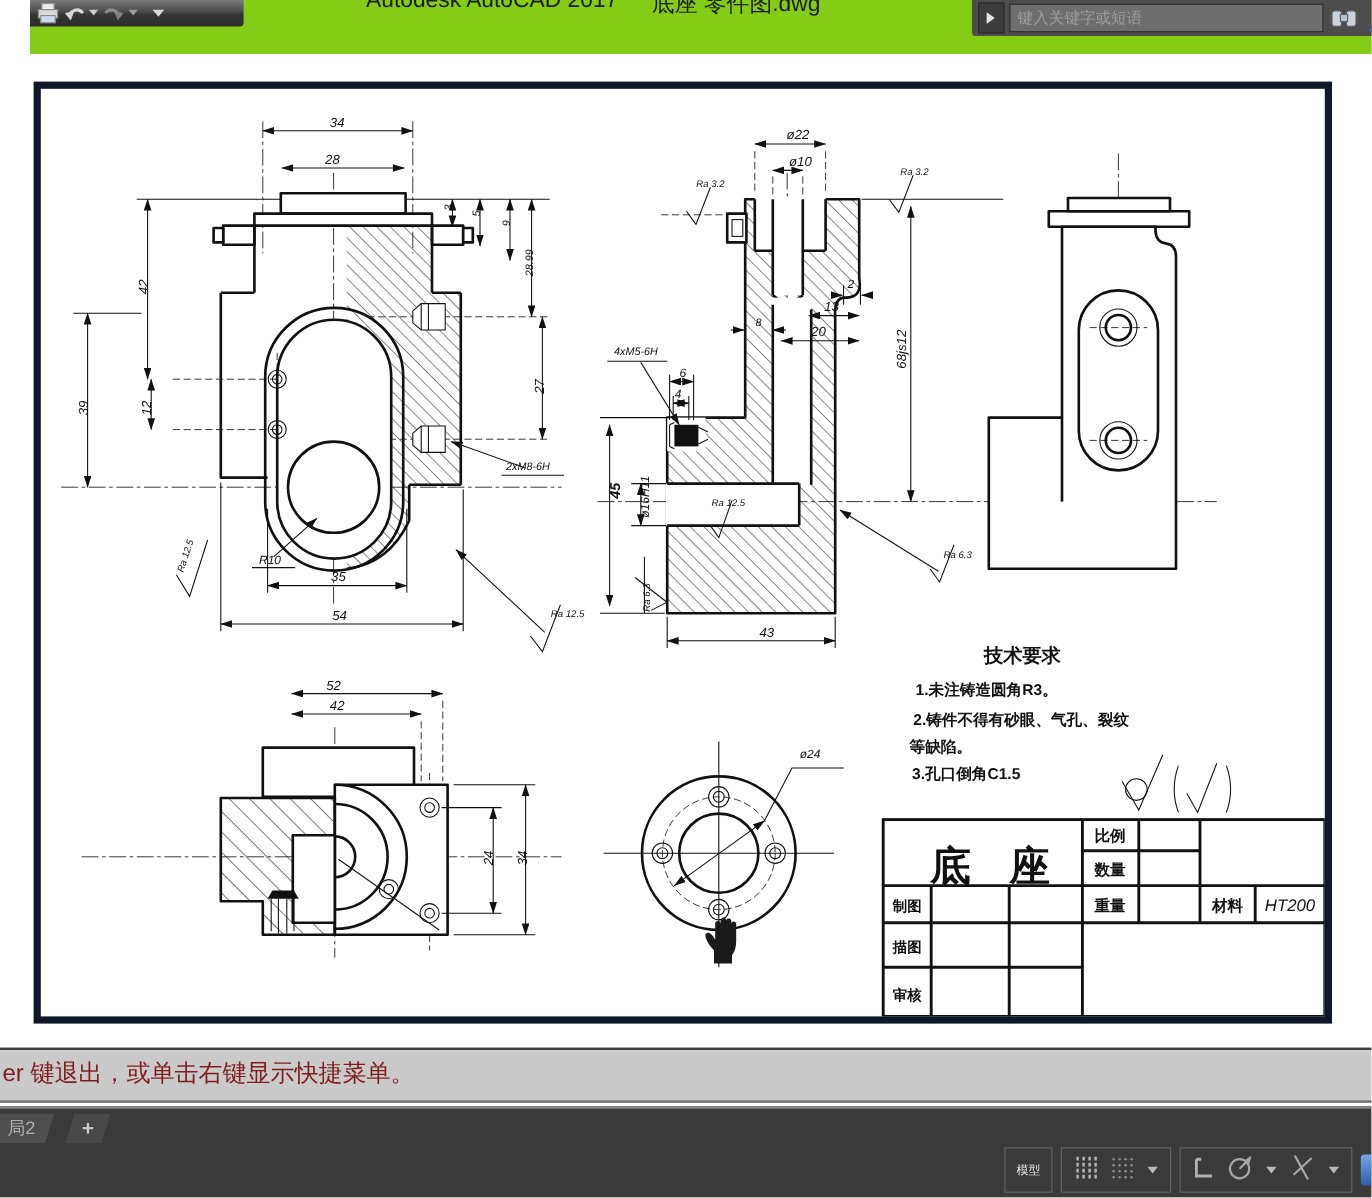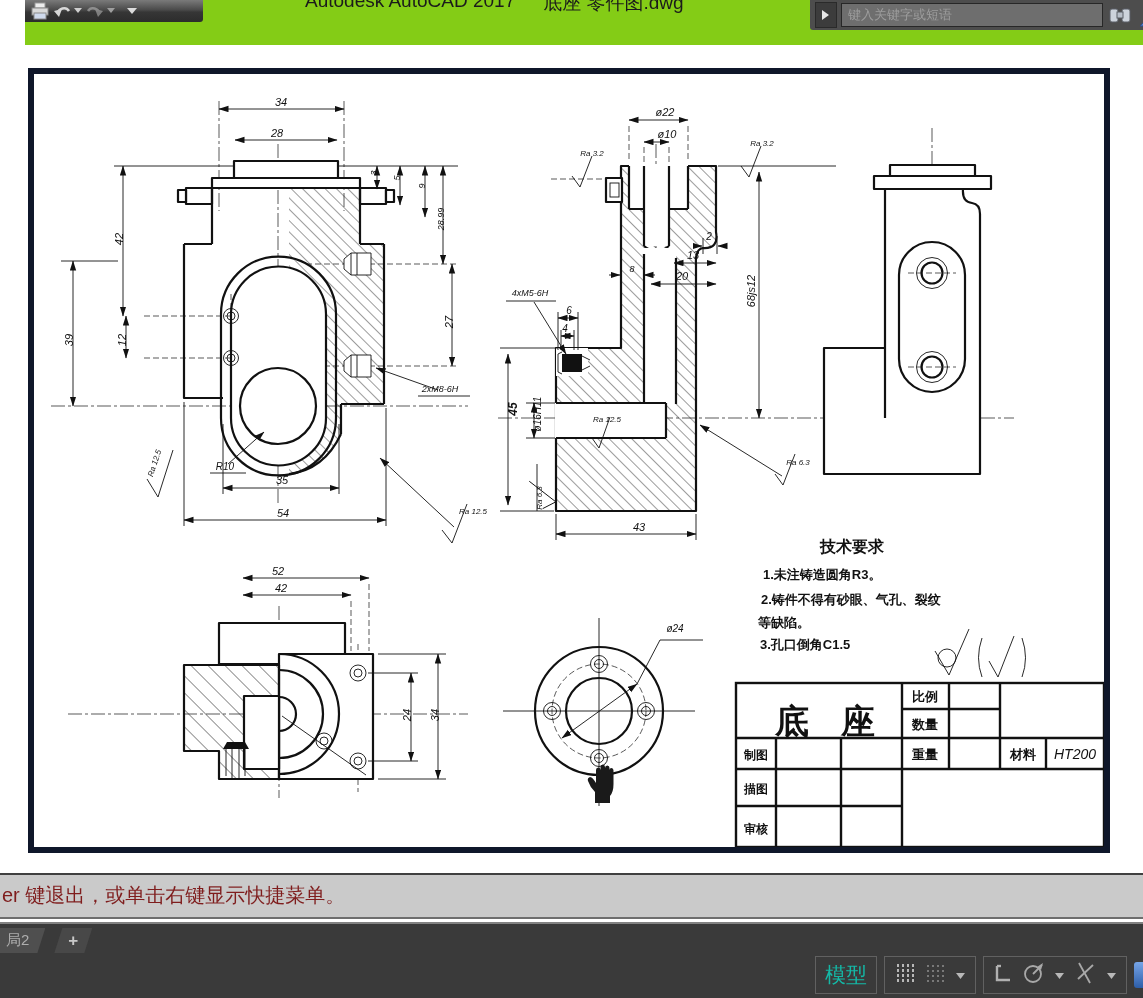--- a/index.html
+++ b/index.html
@@ -37,21 +37,21 @@
   
   .bottombar{position:absolute;left:0;top:922px;width:1143px;height:76px;background:#3a3a3a;
     border-top:2px solid #828282;box-sizing:border-box;overflow:hidden;text-align:center;}
   .tabs{position:absolute;left:-14px;top:4px;display:flex;gap:9px;height:25px;}
   .tab{background:#4f4f4f;color:#aeaeae;font-size:15px;display:flex;align-items:center;}
   .tab.cur{padding:0 16px 0 20px;clip-path:polygon(0 0,100% 0,calc(100% - 8px) 100%,0 100%);}
   .tab.plus{background:#484848;color:#c8c8c8;font-size:17px;font-weight:bold;padding:0 14px;
     clip-path:polygon(8px 0,100% 0,calc(100% - 8px) 100%,0 100%);}
   .statusbar{position:absolute;right:0;bottom:3px;display:flex;align-items:center;gap:7px;height:40px;}
   .sgroup{display:flex;align-items:center;border:1px solid #616161;height:38px;padding:0 9px;gap:9px;box-sizing:border-box;}
-  .model{color:#14b8a6;font-size:21px;}
+  .model{color:#e5e5e5;font-size:10px;}
   .partial{width:9px;height:26px;background:linear-gradient(#76a5e8,#2d5ea8);border-radius:3px 0 0 3px;}
 </style>
 </head>
 <body>
 
 <div class="titlebar">
   <div class="qat">
     <span class="qbtn">
       <svg width="20" height="19">
         <rect x="5" y="1" width="10" height="5" fill="#ededed" stroke="#999"></rect>

